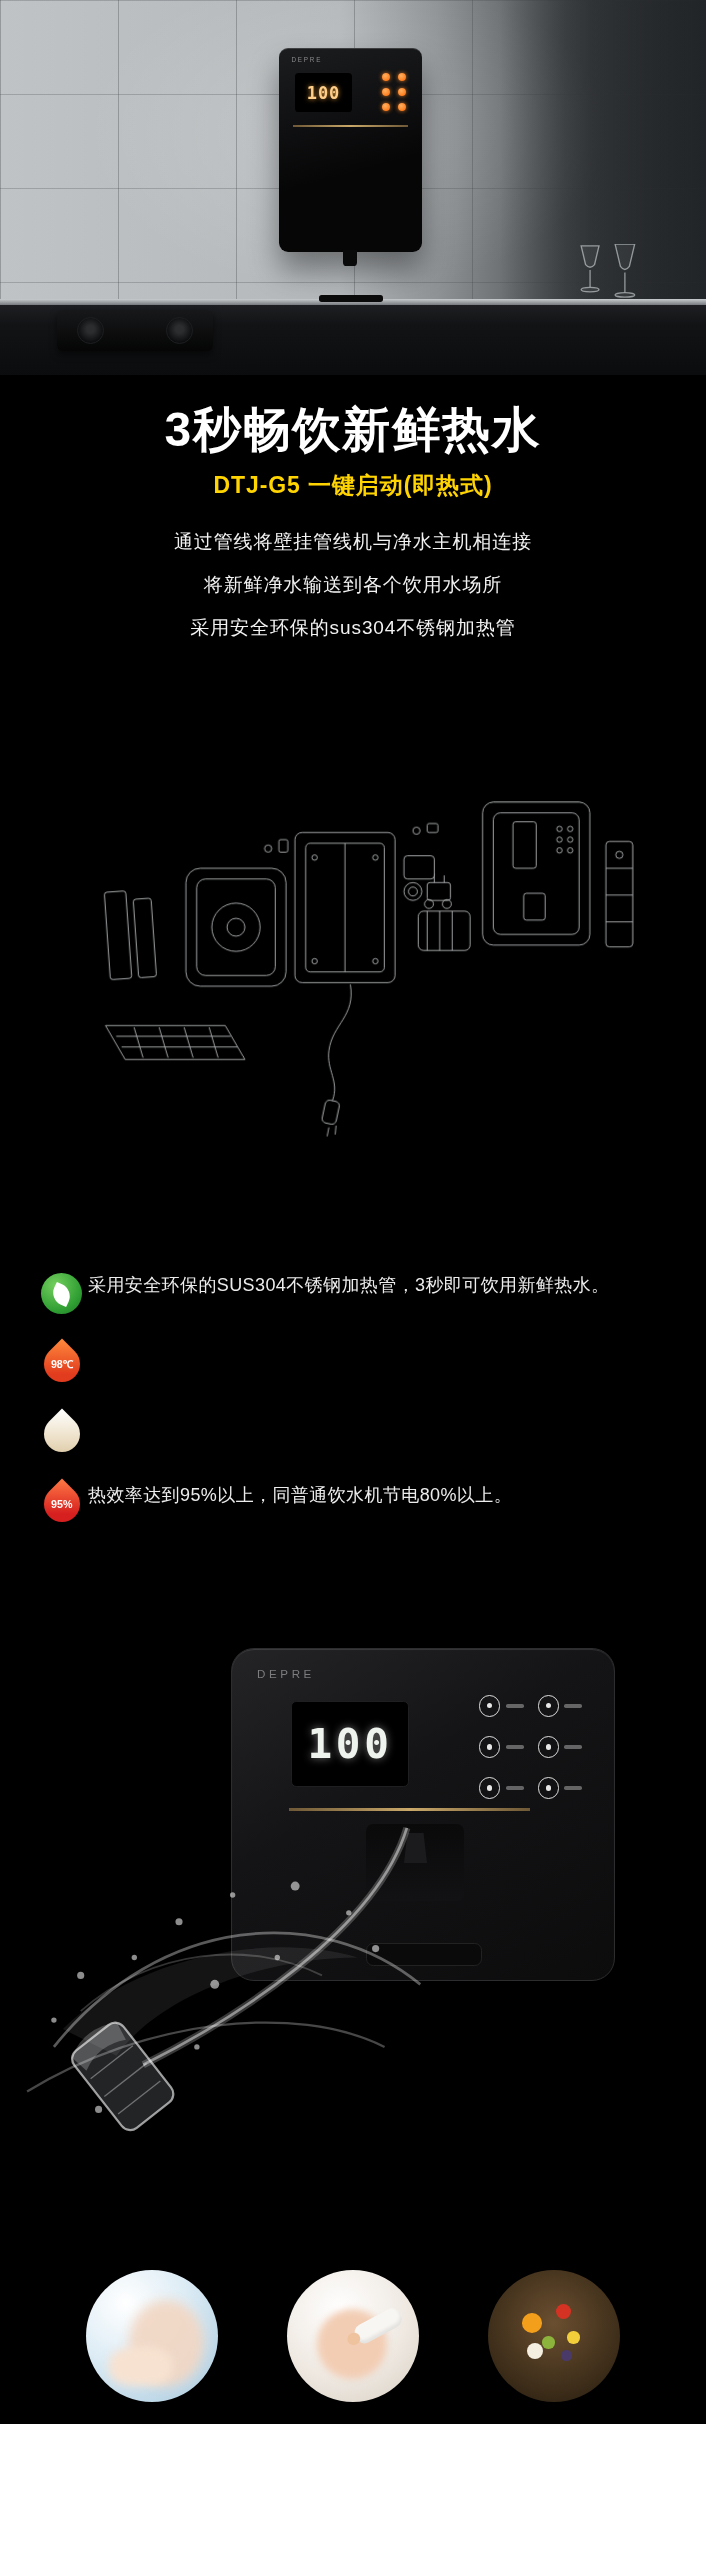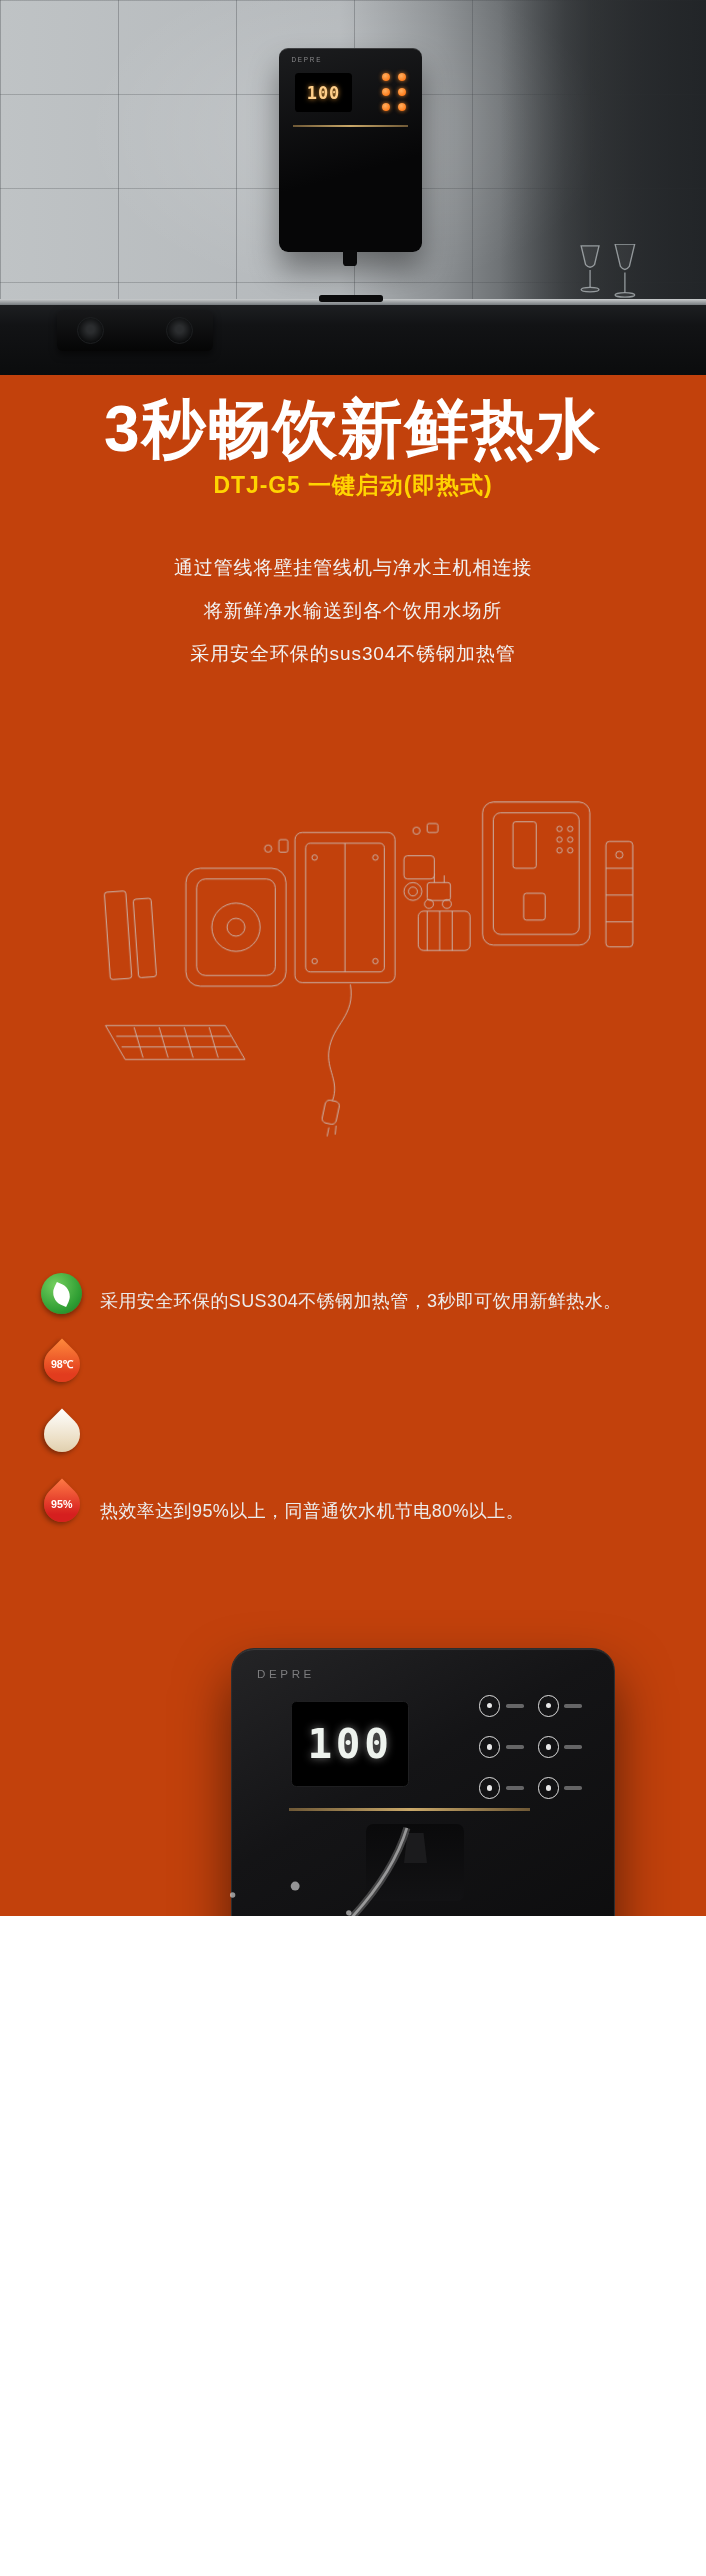--- a/index.html
+++ b/index.html
@@ -1,18 +1,18 @@
 <!DOCTYPE html>
 <html style="font-size:14.3px"><head>
 <meta charset="utf-8">
 <title>DTJ-G5 壁挂管线机</title>
 <style>
   * { margin:0; padding:0; box-sizing:border-box; }
   body { background:#ffffff; font-family:"Liberation Sans", sans-serif; }
-  .page { width:706px; height:1916px; margin:0 auto; position:relative; background:#c2410c; overflow:hidden; }
+  .page { width:706px; height:2576px; margin:0 auto; position:relative; background:#000000; overflow:hidden; }
 
   
   .hero { position:relative; width:100%; height:375px;
     background:
       radial-gradient(ellipse 375px 232px at 49% 35%, rgba(255,255,255,.16), transparent 70%),
       linear-gradient(90deg,#bfc3c5 0%,#b4b8bb 48%,#8e9295 62%,#4e5255 80%,#2f3235 100%);
   }
   .hero-tiles { position:absolute; left:0; right:0; top:0; bottom:76px;
     background-image:
       linear-gradient(90deg, rgba(70,74,78,.35) 0.9px, transparent 0.9px),
@@ -41,32 +41,32 @@
     text-shadow:0 0 5.4px rgba(255,170,60,.8); letter-spacing:0.9px; }
   .hero-btns { position:absolute; right:14.3px; top:25px; display:grid; grid-template-columns:repeat(2,9.8px); gap:7.2px 6.3px; }
   .hero-btn { width:8px; height:8px; border-radius:50%;
     background:radial-gradient(circle at 40% 35%, #ffb061, #ff7d1c 70%); box-shadow:0 0 4.5px rgba(255,140,40,.8); }
   .hero-goldline { position:absolute; left:14.3px; right:14.3px; top:77px; height:1.8px;
     background:linear-gradient(90deg,#6e5836,#c9a869 50%,#6e5836); }
   .hero-spout { position:absolute; left:64px; bottom:-14.3px; width:14.3px; height:16px; background:#0a0a0b; border-radius:0 0 3.6px 3.6px; }
 
   
   .intro { height:393px; padding-top:27px; text-align:center; color:#fff; }
-  .intro h1 { font-size:64px; line-height:55px; font-weight:bold; letter-spacing:1.8px; }
+  .intro h1 { font-size:48px; line-height:55px; font-weight:bold; letter-spacing:1.8px; }
   .intro .subtitle { margin-top:12.5px; font-size:23px; line-height:30px; font-weight:bold; color:#ffd401; letter-spacing:0.9px; }
-  .intro .lines { margin-top:54px; }
+  .intro .lines { margin-top:28px; }
   .intro .lines p { font-size:19px; line-height:27px; margin-bottom:16px; letter-spacing:0.9px; color:#f2f2f2; }
 
   
   .diagram { height:456px; padding-top:18px; display:flex; justify-content:center; }
   .diagram svg { display:block; }
 
   
   .features { height:349px; padding:49px 36px 0 41px; }
-  .feat-row { display:flex; align-items:flex-end; gap:18px; margin-bottom:29px; }
+  .feat-row { display:flex; align-items:flex-start; gap:6px; margin-bottom:29px; }
   .feat-icon { width:41px; height:41px; position:relative; flex-shrink:0; }
   .icon-eco { border-radius:50%;
     background:radial-gradient(circle at 35% 30%, #74cf5e, #2f9e33 65%, #207526);
     box-shadow:0 2.7px 5.4px rgba(0,0,0,.4); }
   .icon-eco .leaf { position:absolute; left:10.7px; top:11.6px; width:19px; height:19px; background:#fff;
     border-radius:0 70% 0 70%; transform:rotate(25deg); }
   .drop { width:36px; height:36px; margin:2.7px; border-radius:0 50% 50% 50%; transform:rotate(45deg);
     display:flex; align-items:center; justify-content:center; box-shadow:0 2.7px 5.4px rgba(0,0,0,.4); }
   .drop-hot { background:linear-gradient(135deg,#ff8a3c,#e23c1e 70%); }
   .drop-clean { background:linear-gradient(135deg,#ffffff,#ecdfc6 60%,#d9c6a0); }

